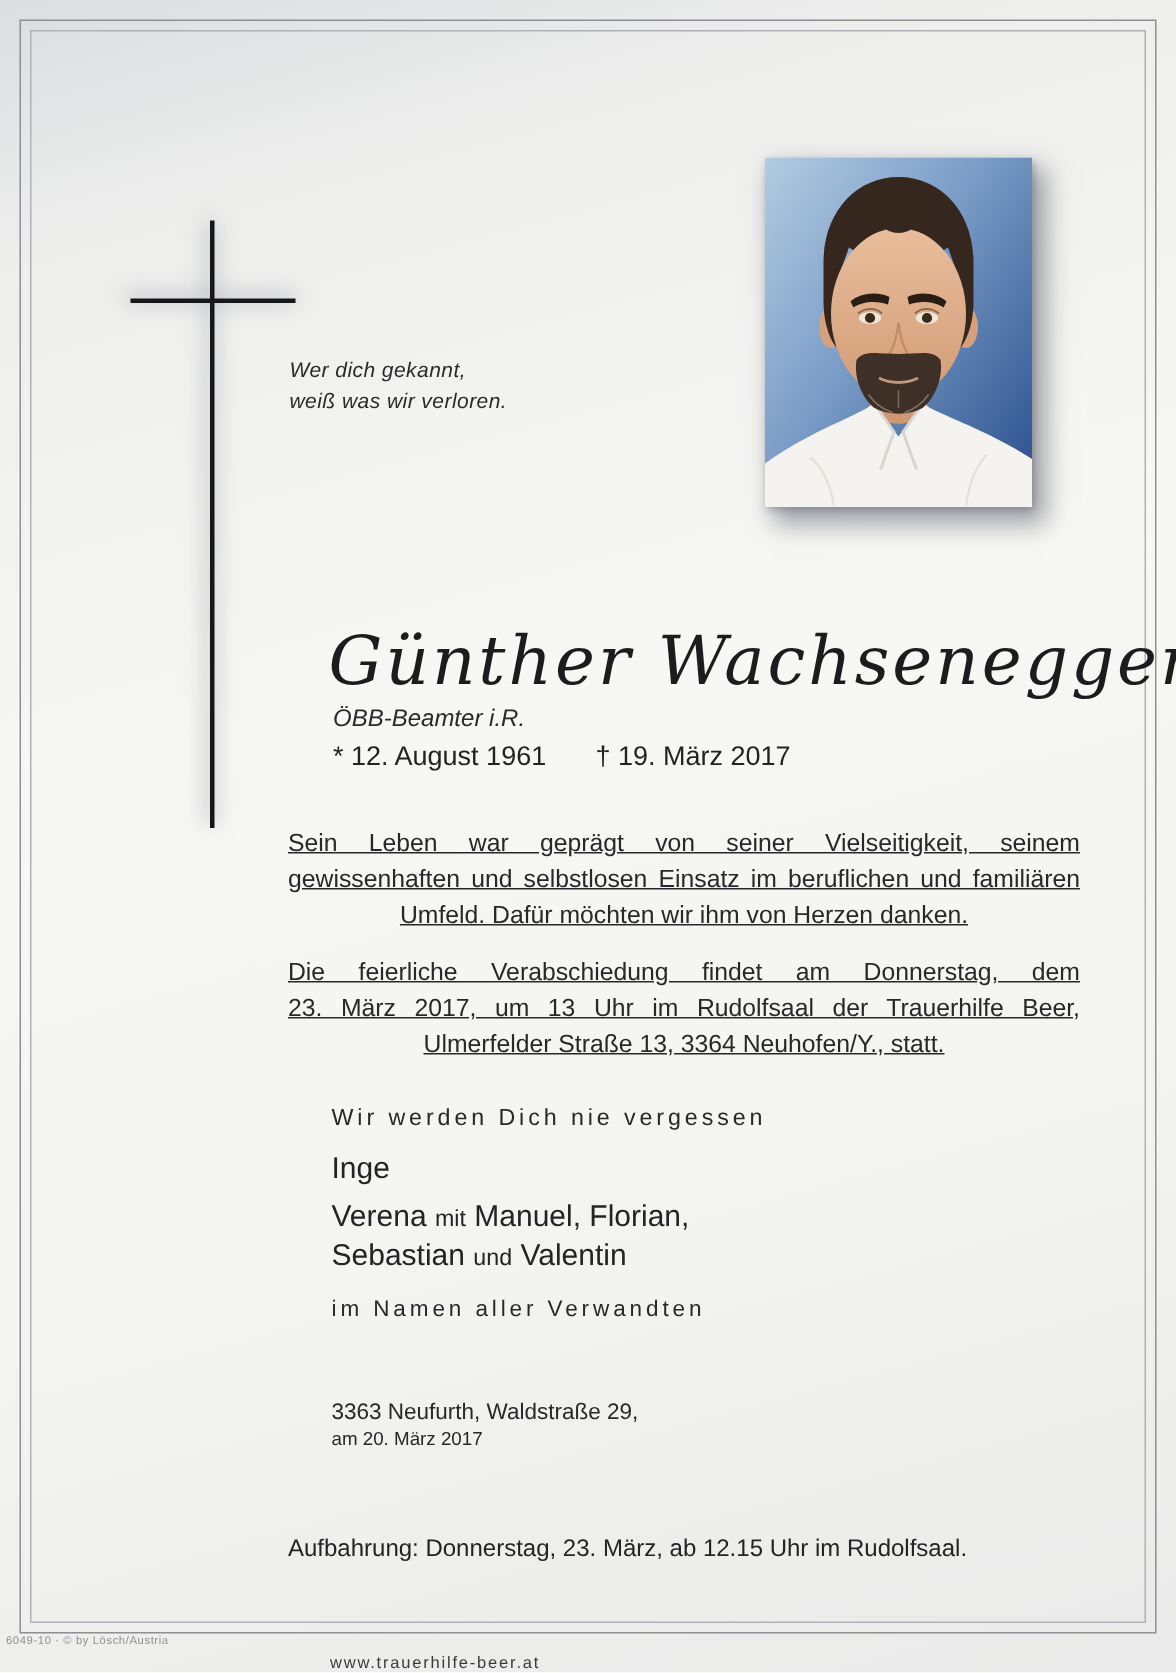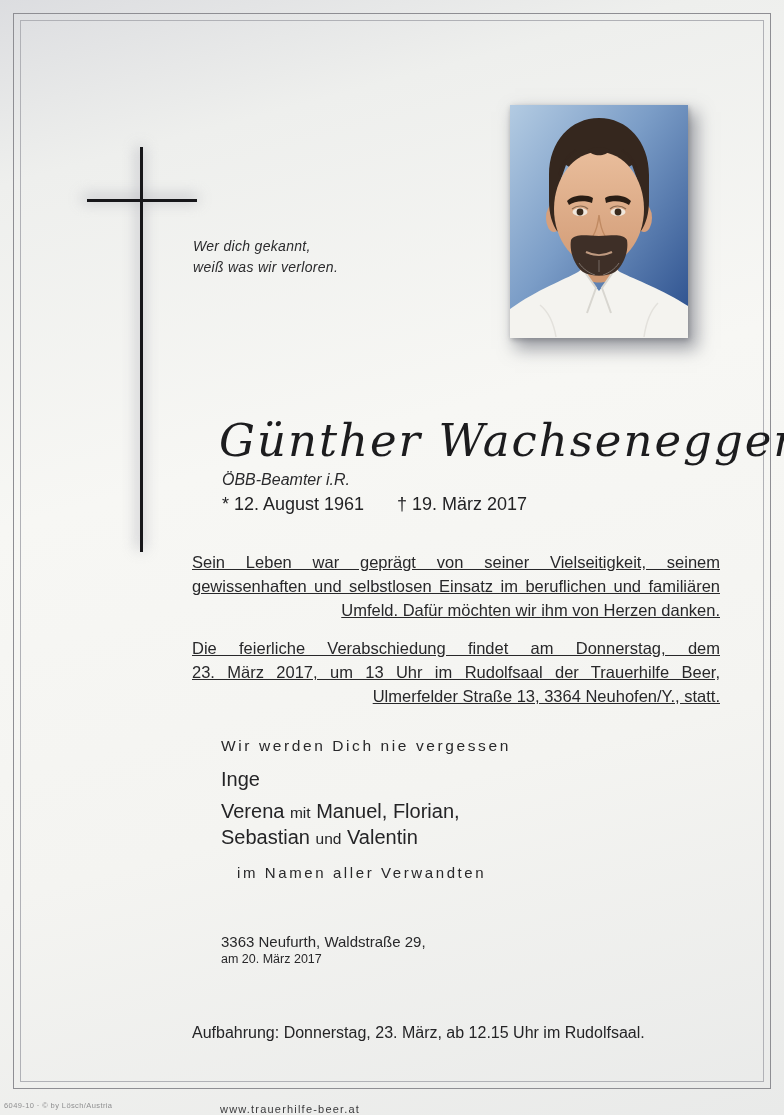--- a/index.html
+++ b/index.html
@@ -26,33 +26,33 @@
   .abs{position:absolute;}
   .quote{left:193px;top:236px;font-size:14px;font-style:italic;line-height:21px;letter-spacing:.3px;color:#2a2a2c;}
   .name{left:219px;top:414px;font-family:"DejaVu Serif","Liberation Serif",serif;font-style:italic;
         font-size:45px;letter-spacing:2px;color:#1c1c1e;white-space:nowrap;}
   .profession{left:222px;top:471px;font-size:16px;font-style:italic;color:#2a2a2c;}
   .dates{left:222px;top:494px;font-size:18px;width:420px;}
   .death{position:absolute;left:175px;top:0;}
   .para{left:192px;top:0;width:528px;font-size:16.5px;line-height:24px;color:#28282a;text-decoration:underline;}
   .para1{top:550px;} .para2{top:636px;}
   .jline{text-align:justify;text-align-last:justify;}
-  .jlast{text-align:right;}
+  .jlast{text-align:center;}
   .farewell{left:221px;top:737px;font-size:15.5px;letter-spacing:2.6px;color:#28282a;}
   .fam-big{font-size:20px;color:#242426;}
   .fam-small{font-size:15.5px;}
   .l-inge{left:221px;top:768px;}
   .l-fam2{left:221px;top:800px;}
   .l-fam3{left:221px;top:826px;}
-  .closing{left:221px;top:864px;font-size:15px;letter-spacing:2.6px;color:#28282a;margin-left:16px;}
+  .closing{left:221px;top:864px;font-size:15px;letter-spacing:2.6px;color:#28282a;}
   .addr1{left:221px;top:933px;font-size:15px;color:#28282a;}
   .addr2{left:221px;top:952px;font-size:12.5px;color:#28282a;}
   .aufbahrung{left:192px;top:1024px;font-size:16px;color:#242426;}
   .website{left:220px;top:1064px;font-size:11px;letter-spacing:1.2px;color:#3a3a3c;margin-top:39px;}
-  .printcode{left:4px;top:1089px;font-size:7.5px;letter-spacing:.4px;color:#8f8f90;margin-top:12px;}
+  .printcode{left:4px;top:1089px;font-size:7.5px;letter-spacing:.4px;color:#8f8f90;}
 </style>
 </head>
 <body>
 
 <div class="page">
 
   <div class="frame-outer"></div>
   <div class="frame-inner"></div>
 
   <div class="cross">

